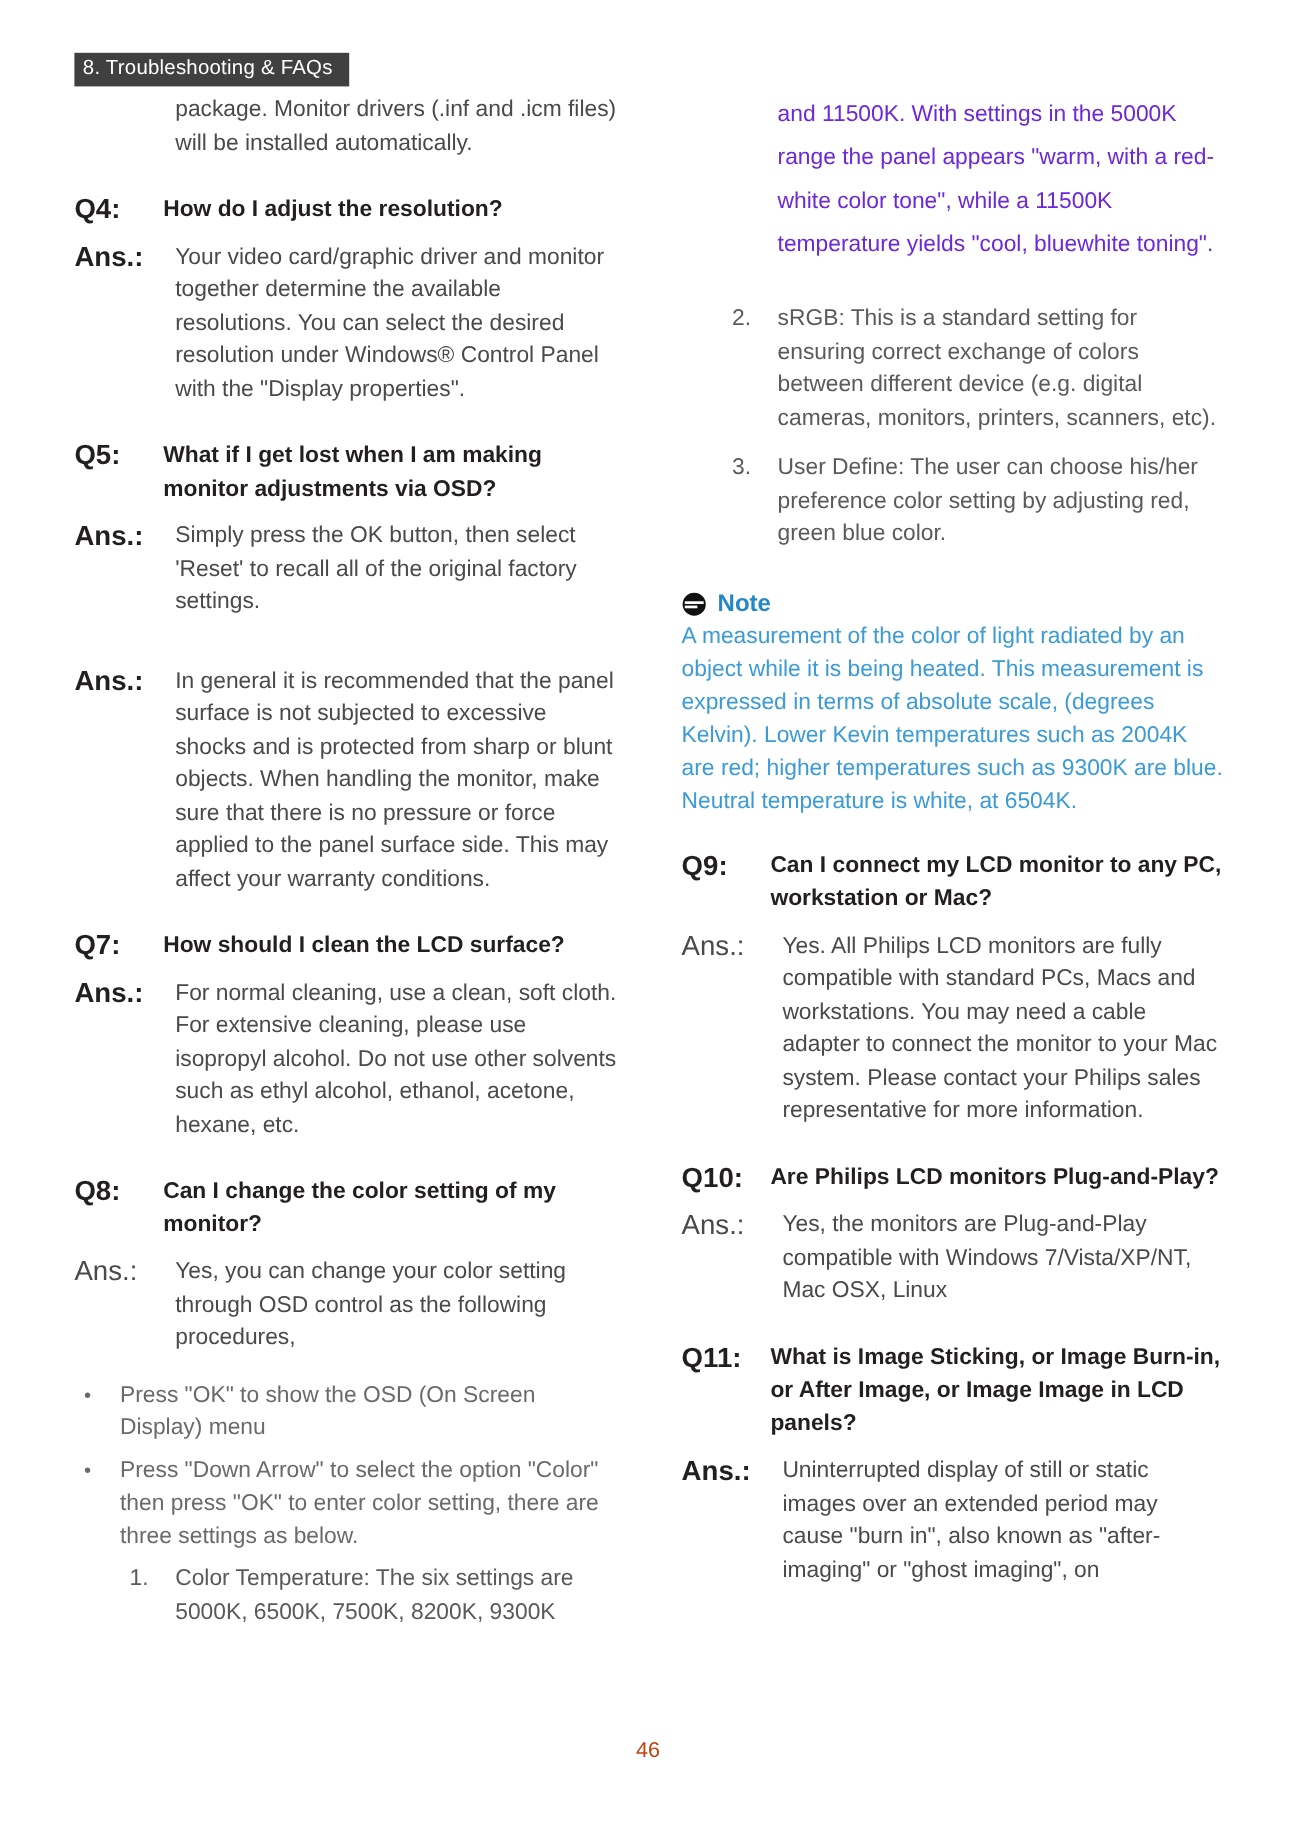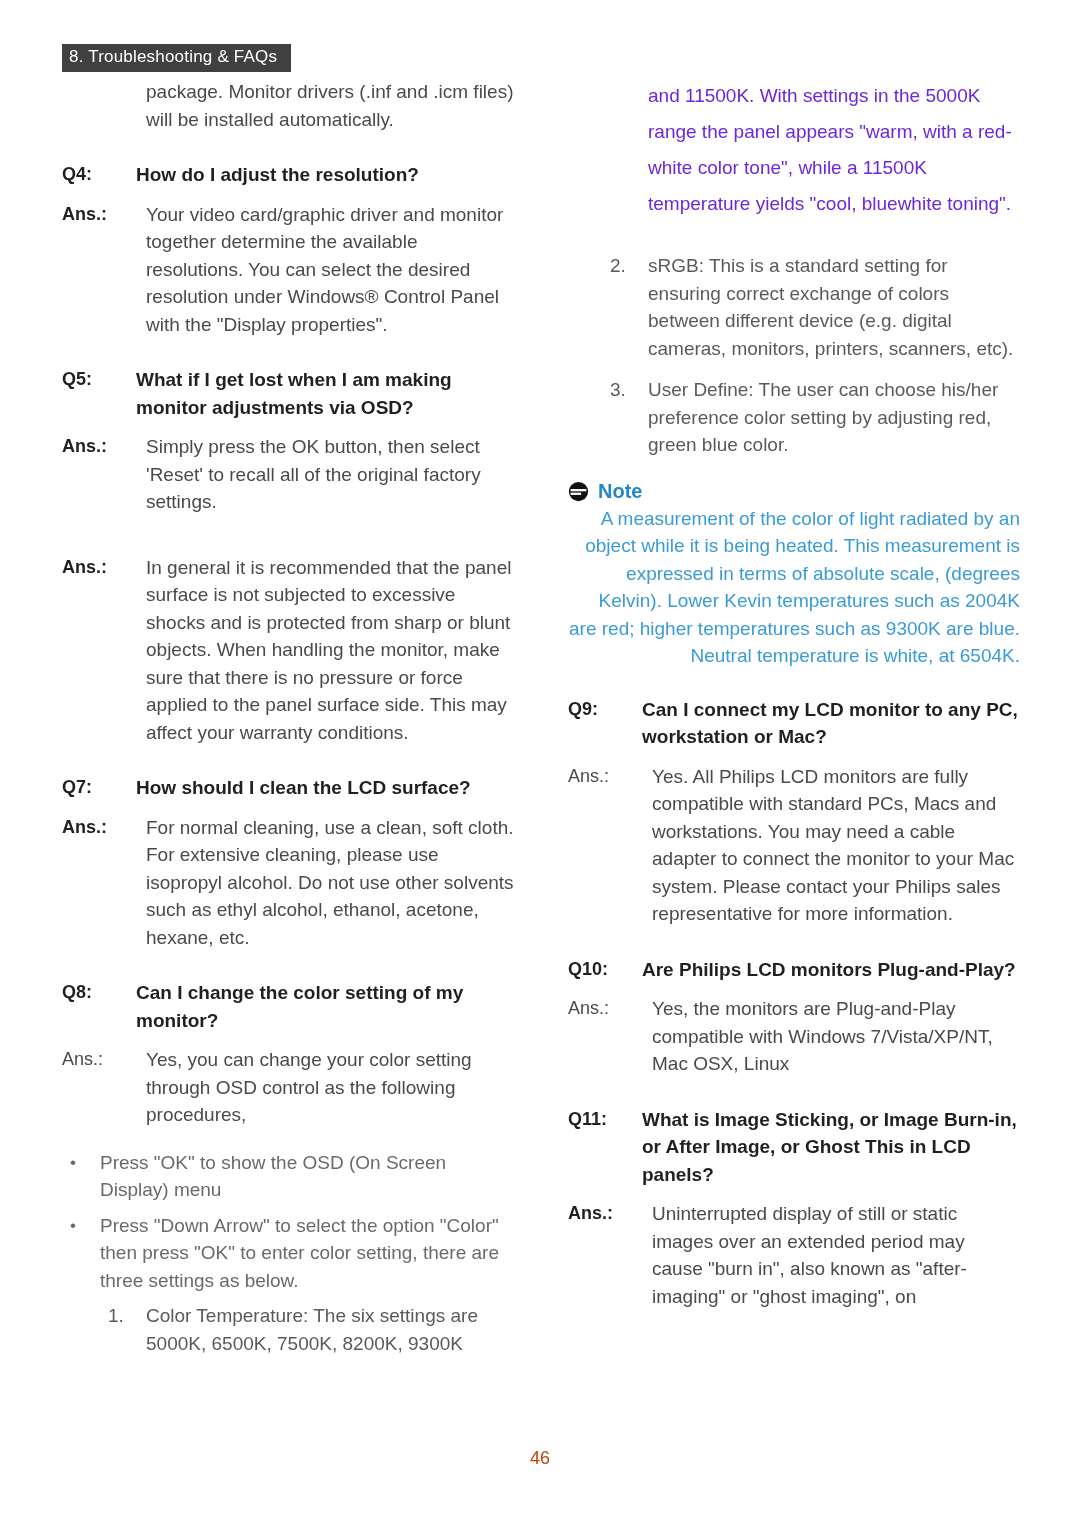--- a/index.html
+++ b/index.html
@@ -48,21 +48,21 @@
 
   
   .qa-row {
     display: flex;
     align-items: flex-start;
     margin: 0 0 2px 0;
   }
   .qa-label {
     width: 74px;
     flex: 0 0 74px;
-    font-size: 18px;
+    font-size: 23px;
     line-height: 27.5px;
     color: #231f20;
   }
   .qa-label.bold { font-weight: bold; }
   .qa-label.light { font-weight: normal; color: #4a4a4a; }
   .qa-text {
     flex: 1 1 auto;
     font-size: 19px;
     line-height: 27.5px;
   }
@@ -122,21 +122,21 @@
   
   .num-cont {
     font-size: 19px;
     line-height: 36px;
     color: #6d28d9;
     padding-left: 80px;
     margin-bottom: 20px;
   }
 
   
-  .note-block { margin-top: 22px; text-align: right; }
+  .note-block { margin-top: 34px; }
   .note-head {
     display: flex;
     align-items: center;
     gap: 9px;
     margin-bottom: 3px;
   }
   .note-icon {
     width: 21px;
     height: 21px;
     flex: 0 0 21px;
@@ -304,21 +304,21 @@
     <div class="spacer-sm"></div>
     <div class="qa-row">
       <div class="qa-label light">Ans.:</div>
       <div class="qa-text answer">Yes, the monitors are Plug-and-Play compatible with Windows 7/Vista/XP/NT, Mac OSX, Linux</div>
     </div>
 
     <div class="spacer-lg"></div>
 
     <div class="qa-row">
       <div class="qa-label bold">Q11:</div>
-      <div class="qa-text question">What is Image Sticking, or Image Burn-in, or After Image, or Ghost This in LCD panels?</div>
+      <div class="qa-text question">What is Image Sticking, or Image Burn-in, or After Image, or Image Image in LCD panels?</div>
     </div>
     <div class="spacer-sm"></div>
     <div class="qa-row">
       <div class="qa-label bold">Ans.:</div>
       <div class="qa-text answer">Uninterrupted display of still or static images over an extended period may cause "burn in", also known as "after-imaging" or "ghost imaging", on</div>
     </div>
 
   </div>
 
   <div class="page-number">46</div>

